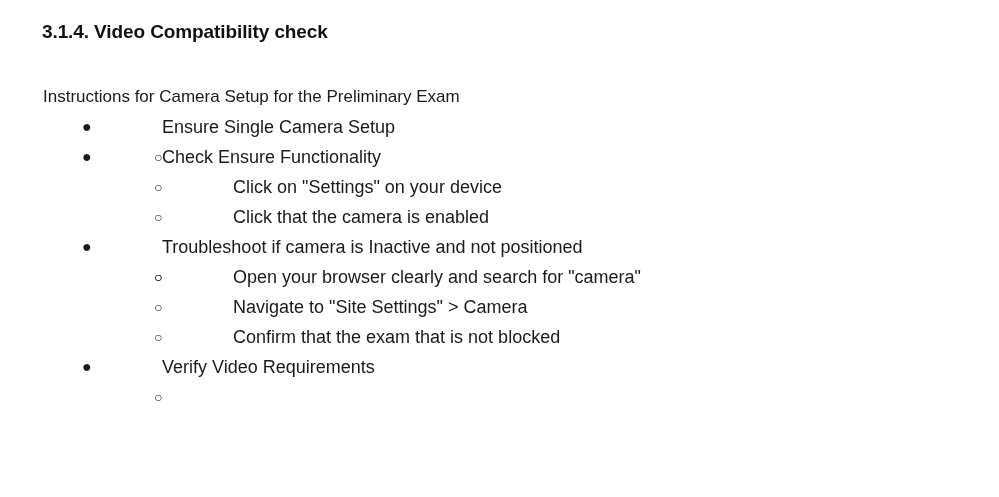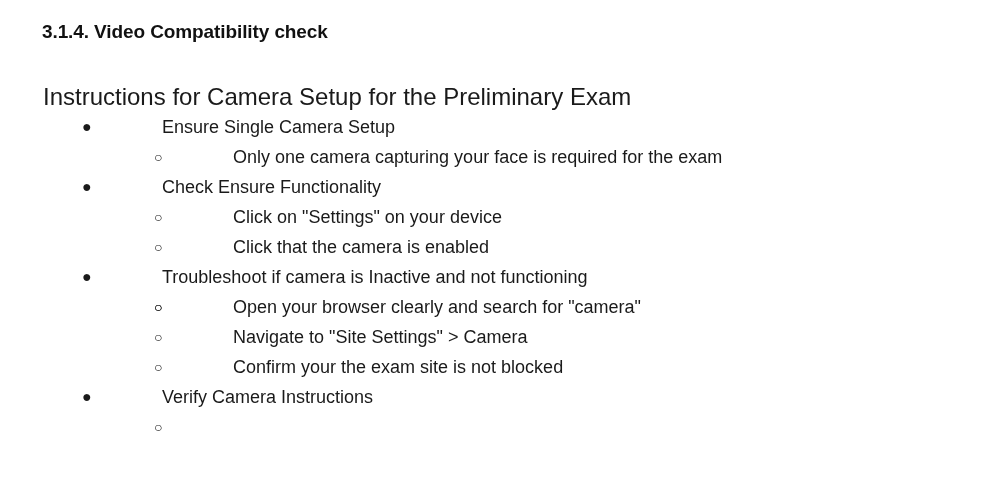--- a/index.html
+++ b/index.html
@@ -25,21 +25,21 @@
     font-weight: bold;
     color: #111111;
     letter-spacing: -0.1px;
     margin: 0 0 0 0;
     line-height: 28px;
   }
   .spacer {
     height: 36px;
   }
   .intro {
-    font-size: 24px;
+    font-size: 17px;
     line-height: 30px;
     color: #1a1a1a;
     margin: 0 0 0 1px;
     font-weight: 400;
   }
   ul.level1 {
     list-style: none;
     margin: 0;
     padding: 0;
   }
@@ -91,21 +91,20 @@
   <div class="spacer"></div>
   <p class="intro">Instructions for Camera Setup for the Preliminary Exam</p>
   <ul class="level1">
 
     <li class="bullet-item">
       <span class="bullet-dot">●</span>
       <span class="item-text">Ensure Single Camera Setup</span>
       <ul class="level2">
         <li class="sub-item">
           <span class="circle-dot">○</span>
-          <span class="item-text">Only one camera capturing your face is required for the exam</span>
         </li>
       </ul>
     </li>
 
     <li class="bullet-item">
       <span class="bullet-dot">●</span>
       <span class="item-text">Check Ensure Functionality</span>
       <ul class="level2">
         <li class="sub-item">
           <span class="circle-dot">○</span>
@@ -113,43 +112,43 @@
         </li>
         <li class="sub-item">
           <span class="circle-dot">○</span>
           <span class="item-text">Click that the camera is enabled</span>
         </li>
       </ul>
     </li>
 
     <li class="bullet-item">
       <span class="bullet-dot">●</span>
-      <span class="item-text">Troubleshoot if camera is Inactive and not functioning</span>
+      <span class="item-text">Troubleshoot if camera is Inactive and not positioned</span>
       <ul class="level2">
         <li class="sub-item">
           <span class="circle-dot">○</span>
         </li>
         <li class="sub-item">
           <span class="circle-dot">○</span>
           <span class="item-text">Open your browser clearly and search for "camera"</span>
         </li>
         <li class="sub-item">
           <span class="circle-dot">○</span>
           <span class="item-text">Navigate to "Site Settings" &gt; Camera</span>
         </li>
         <li class="sub-item">
           <span class="circle-dot">○</span>
-          <span class="item-text">Confirm your the exam site is not blocked</span>
+          <span class="item-text">Confirm that the exam that is not blocked</span>
         </li>
       </ul>
     </li>
 
     <li class="bullet-item">
       <span class="bullet-dot">●</span>
-      <span class="item-text">Verify Camera Instructions</span>
+      <span class="item-text">Verify Video Requirements</span>
       <ul class="level2">
         <li class="sub-item">
           <span class="circle-dot">○</span>
         </li>
       </ul>
     </li>
 
   </ul>
 </div>
 

